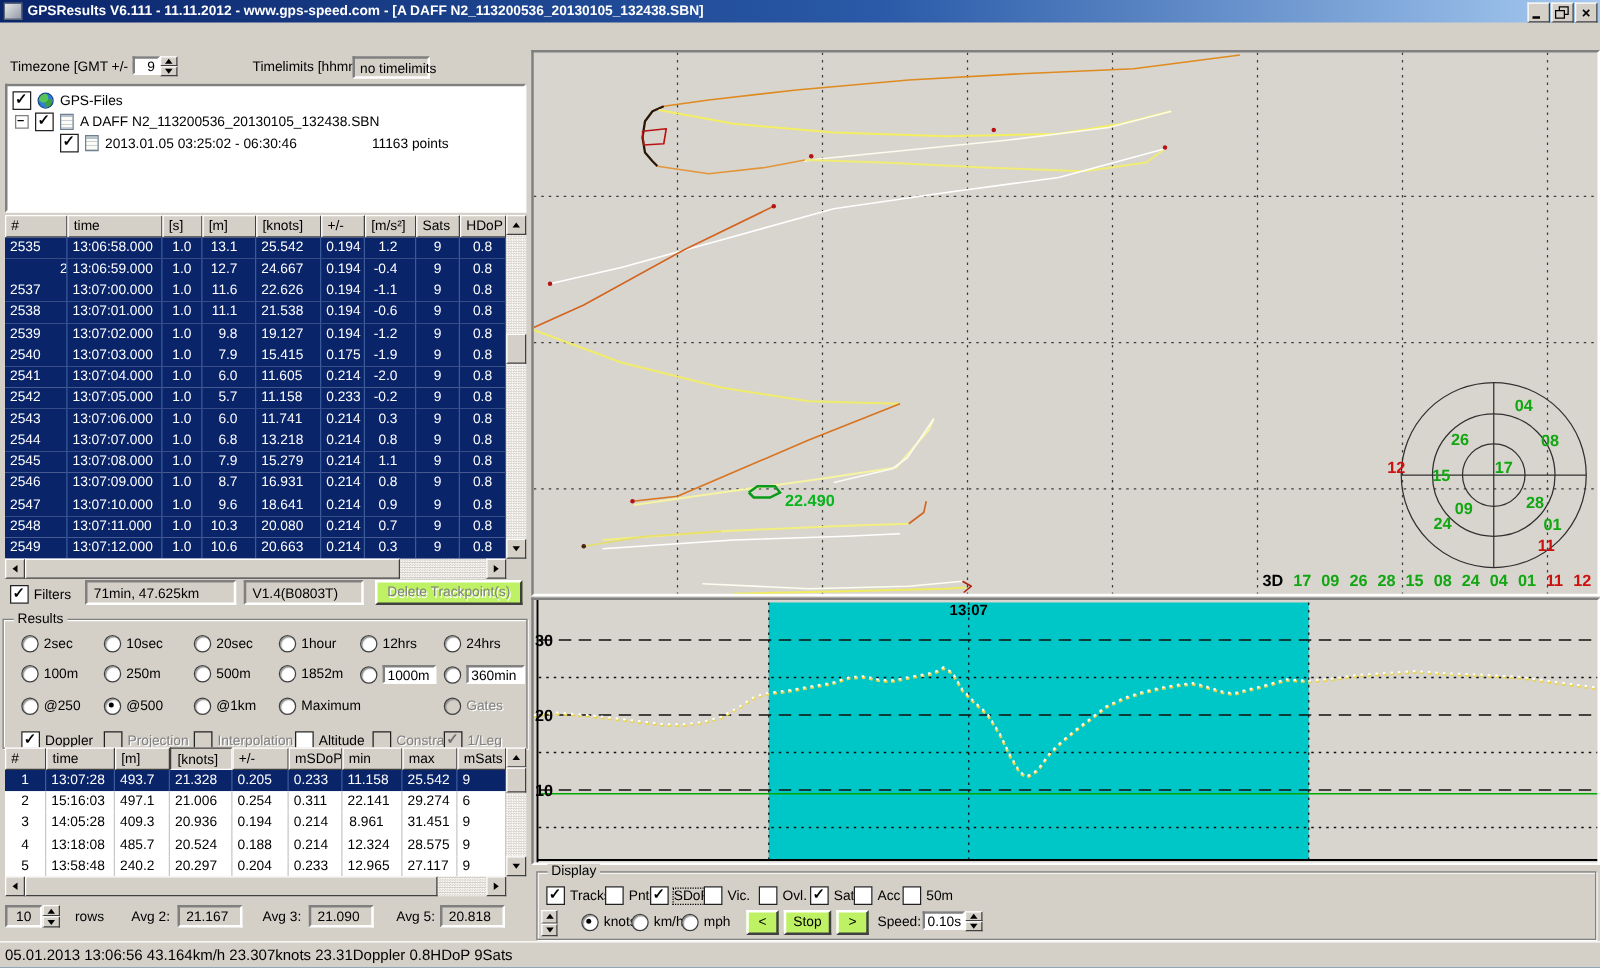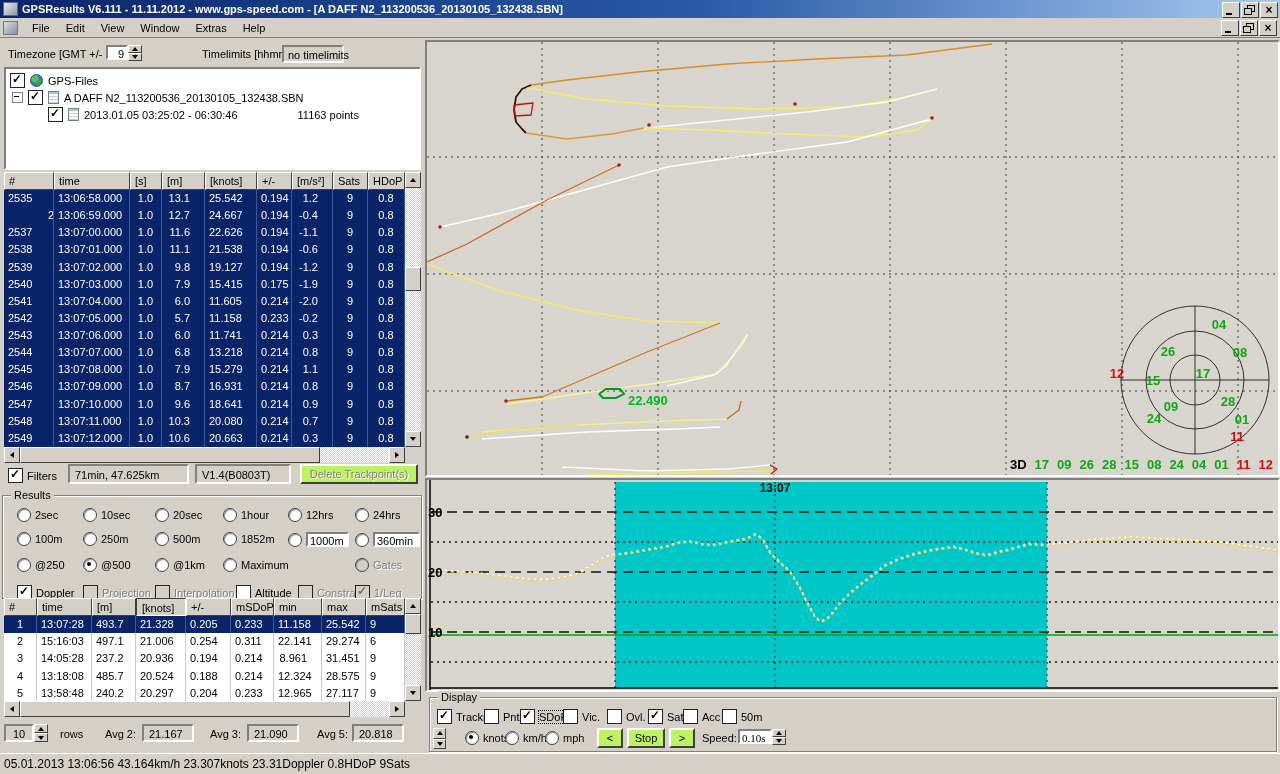--- a/index.html
+++ b/index.html
@@ -101,29 +101,20 @@
   <div class="titlebar">
     <span class="appicon"></span>
     <span>GPSResults V6.111 - 11.11.2012 - www.gps-speed.com - [A DAFF N2_113200536_20130105_132438.SBN]</span>
     <span class="winbtns">
       <span class="wbtn g-min"></span>
       <span class="wbtn g-rest"></span>
       <span class="wbtn g-close"></span>
     </span>
   </div>
 
-  <div class="menubar">
-    <span class="mdiicon"></span>
-    <span id="menuitems"><span class="menuitem">File</span><span class="menuitem">Edit</span><span class="menuitem">View</span><span class="menuitem">Window</span><span class="menuitem">Extras</span><span class="menuitem">Help</span></span>
-    <span class="mdibtns">
-      <span class="wbtn g-min"></span>
-      <span class="wbtn g-rest"></span>
-      <span class="wbtn g-close"></span>
-    </span>
-  </div>
 
   <div id="leftcol">
 
     <span class="lbl" style="left:8px;top:10px;">Timezone [GMT +/- h]:</span>
     <span class="lbl" style="left:106px;top:7px;display:flex;">
       <span class="ibox" style="width:22px;text-align:right;">9</span>
       <span class="spinbtns" style="height:16px;">
           <span class="spb">
             <i class="tri-u"></i>
           </span>
@@ -497,21 +488,21 @@
             <div class="t-cell a-l" style="width: 50px;">21.006</div>
             <div class="t-cell a-l" style="width: 45px;">0.254</div>
             <div class="t-cell a-l" style="width: 43px;">0.311</div>
             <div class="t-cell a-r" style="width: 48px;">22.141</div>
             <div class="t-cell a-l" style="width: 44px;">29.274</div>
             <div class="t-cell a-l" style="width: 39px;">6</div>
           </div>
           <div class="t-row" style="height: 17.2px;">
             <div class="t-cell a-c" style="width: 33px;">3</div>
             <div class="t-cell a-l" style="width: 55px;">14:05:28</div>
-            <div class="t-cell a-l" style="width: 44px;">237.2</div>
+            <div class="t-cell a-l" style="width: 44px;">409.3</div>
             <div class="t-cell a-l" style="width: 50px;">20.936</div>
             <div class="t-cell a-l" style="width: 45px;">0.194</div>
             <div class="t-cell a-l" style="width: 43px;">0.214</div>
             <div class="t-cell a-r" style="width: 48px;">8.961</div>
             <div class="t-cell a-l" style="width: 44px;">31.451</div>
             <div class="t-cell a-l" style="width: 39px;">9</div>
           </div>
           <div class="t-row" style="height: 17.2px;">
             <div class="t-cell a-c" style="width: 33px;">4</div>
             <div class="t-cell a-l" style="width: 55px;">13:18:08</div>
@@ -731,21 +722,21 @@
         </span>
         <span class="spb">
           <i class="tri-d"></i>
         </span>
     </span>
     <span class="lbl btn" style="left:167px;top:30px;width:26px;height:20px;">&lt;</span>
     <span class="lbl btn" style="left:197px;top:30px;width:38px;height:20px;">Stop</span>
     <span class="lbl btn" style="left:239px;top:30px;width:26px;height:20px;">&gt;</span>
     <span class="lbl" style="left:272px;top:34px;">Speed:</span>
     <span class="lbl" style="left:308px;top:31px;display:flex;">
-      <span class="ibox" style="width:34px;font-family:Liberation Serif, serif;">0.10s</span>
+      <span class="ibox" style="width:34px;">0.10s</span>
       <span class="spinbtns" style="height:16px;">
           <span class="spb">
             <i class="tri-u"></i>
           </span>
           <span class="spb">
             <i class="tri-d"></i>
           </span>
         </span>
     </span>
   </div>

